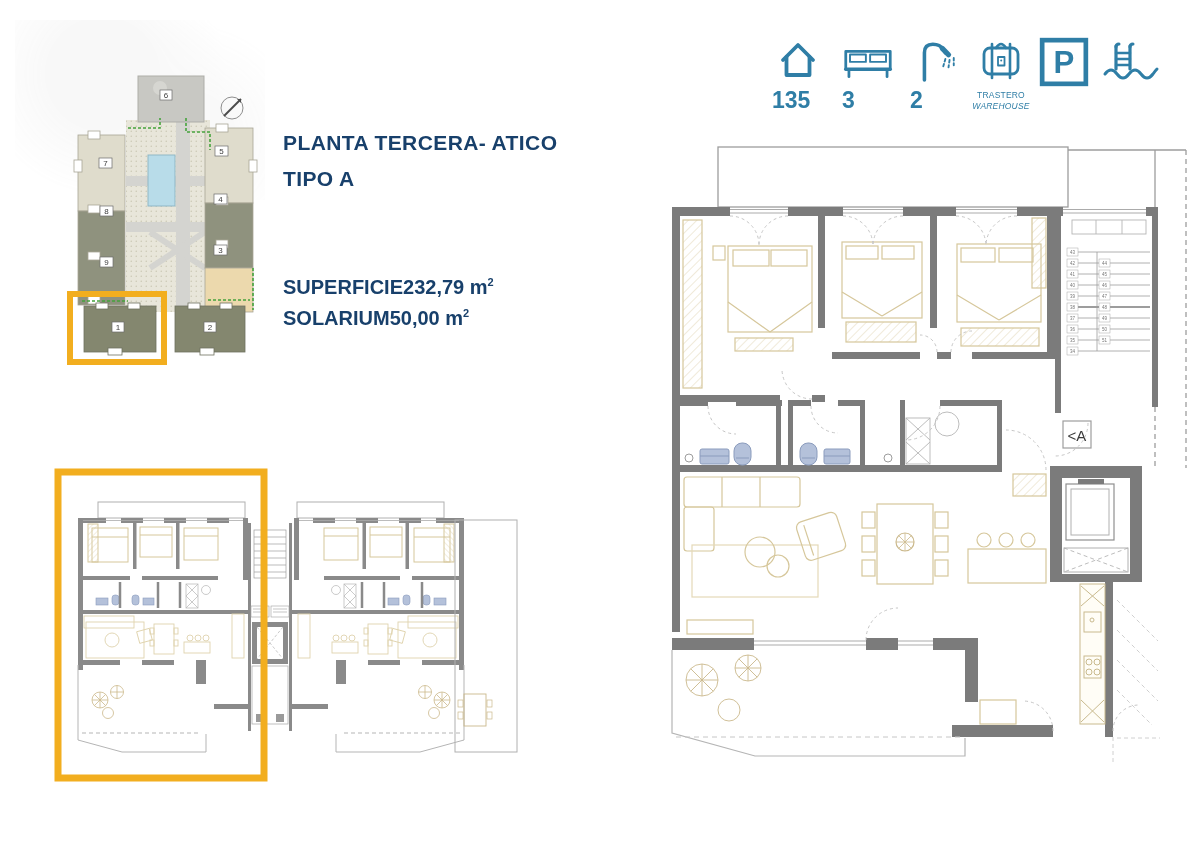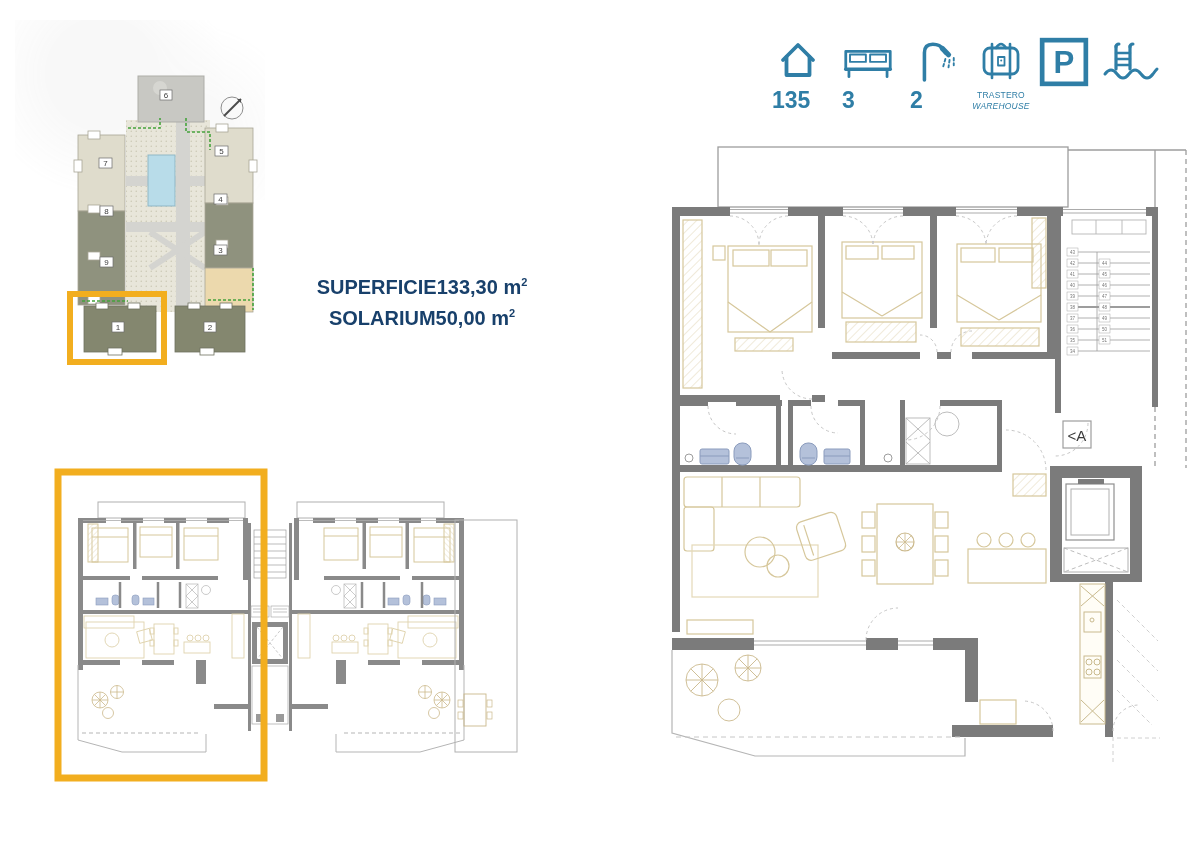--- a/index.html
+++ b/index.html
@@ -1,21 +1,21 @@
 <!DOCTYPE html>
 <html><head>
 <meta charset="utf-8">
 <style>
   html,body{margin:0;padding:0;background:#fff;}
   .canvas{position:relative;width:1200px;height:849px;background:#ffffff;overflow:hidden;
           font-family:"Liberation Sans",sans-serif;}
   .abs{position:absolute;}
   .title-line{color:#18406b;font-weight:bold;font-size:21px;letter-spacing:.4px;}
   .meas{width:278px;}
-  .mrow{display:flex;justify-content:center;align-items:baseline;height:31px;
+  .mrow{display:flex;justify-content:flex-start;align-items:baseline;height:31px;
         color:#18406b;font-weight:bold;font-size:20px;}
   .mval sup{font-size:11px;}
   .amenity-num{position:absolute;top:53px;height:26px;
                color:#2f7ea6;font-weight:bold;font-size:23px;}
   .storage-label{position:absolute;text-align:center;color:#2f7ea6;font-weight:normal;
                  font-size:8.5px;letter-spacing:.2px;}
   .storage-label.it{font-style:italic;}
   .watermark{opacity:.06;pointer-events:none;
      background:
        radial-gradient(circle at 35% 30%,#9a9a9a 0 28%,transparent 60%),
@@ -88,25 +88,29 @@
       </g>
     </svg>
 
     <div class="amenity-num" style="left:10px;width:52px;">135</div>
     <div class="amenity-num" style="left:80px;width:52px;">3</div>
     <div class="amenity-num" style="left:148px;width:52px;">2</div>
     <div class="storage-label" style="left:205px;top:56px;width:68px;">TRASTERO</div>
     <div class="storage-label it" style="left:205px;top:67px;width:68px;">WAREHOUSE</div>
   </div>
 
+  <div class="abs" style="left:283px;top:131px;">
+    <div class="title-line">PLANTA TERCERA- ATICO</div>
+    <div class="title-line" style="margin-top:12px;">TIPO A</div>
+  </div>
 
   <div class="abs meas" style="left:283px;top:276px;">
     <div class="mrow">
       <span>SUPERFICIE</span>
-      <span class="mval"><span>133,30 m</span><sup>2</sup></span>
+      <span class="mval"><span>232,79 m</span><sup>2</sup></span>
     </div>
     <div class="mrow">
       <span>SOLARIUM</span>
       <span class="mval"><span>50,00 m</span><sup>2</sup></span>
     </div>
   </div>
 
   <svg class="abs" style="left:60px;top:60px" width="220" height="320" viewBox="60 60 220 320">
     <defs>
       <pattern id="dots" width="5" height="5" patternUnits="userSpaceOnUse">

